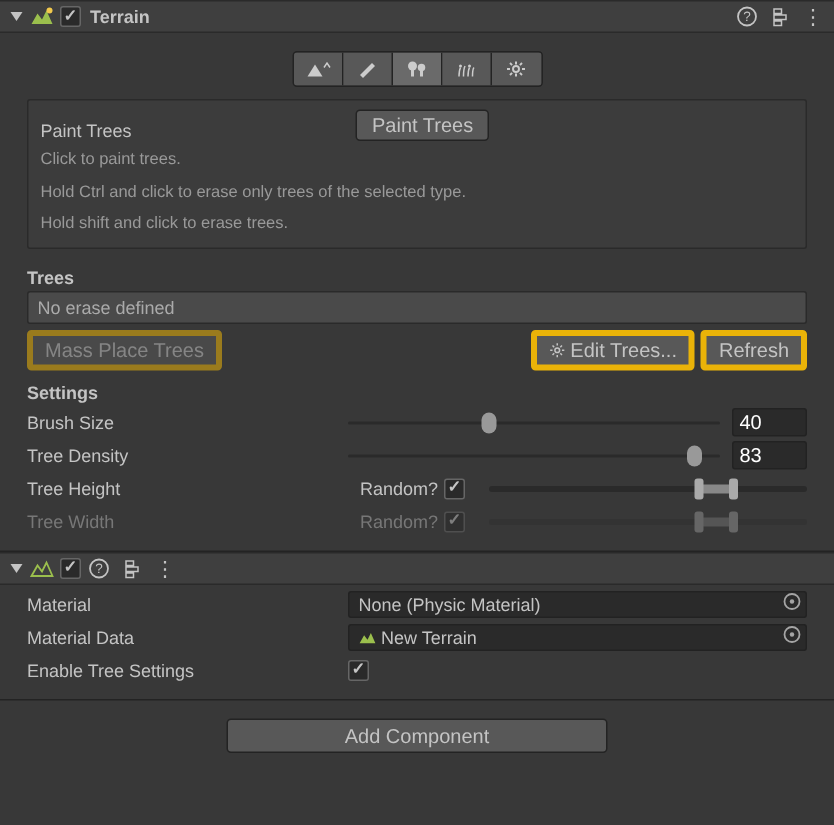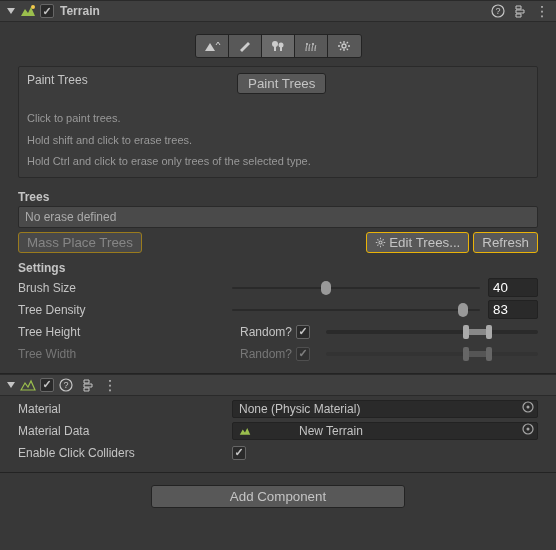--- a/index.html
+++ b/index.html
@@ -18,29 +18,29 @@
 
 .comp-body { padding: 2px 6px 8px 6px; }
 
 .toolbar { display: flex; justify-content: center; padding: 10px 0 8px 0; }
 .tool-group { display: flex; border: 1px solid #232323; border-radius: 3px; overflow: hidden; }
 .tool-btn { width: 33px; height: 22px; background: #585858; border-right: 1px solid #232323; display: flex; align-items: center; justify-content: center; cursor: pointer; }
 .tool-btn:last-child { border-right: none; }
 .tool-btn.active { background: #6a6a6a; }
 
 .info-box { border: 1px solid #2a2a2a; background: #3c3c3c; padding: 6px 8px; border-radius: 2px; margin: 0 12px 8px 12px;}
-.info-row-top { display: flex; align-items: flex-start; margin-bottom: 16px; }
+.info-row-top { display: flex; align-items: flex-end; margin-bottom: 4px; }
 .info-title { width: 210px; }
 .info-btn { background: #585858; border: 1px solid #232323; border-radius: 3px; padding: 2px 10px; cursor: pointer; color: #c4c4c4; }
 .info-line { color: #999; font-size: 11px; margin-top: 4px; line-height: 1.6; }
 
 .section-title { font-weight: bold; padding: 4px 12px 2px 12px; }
 .list-field { margin: 0 12px; background: #4a4a4a; border: 1px solid #2a2a2a; border-radius: 2px; padding: 3px 6px; color: #aaa; }
 .btn-row { display: flex; padding: 4px 12px; gap: 4px; }
-.btn { background: #585858; border: 1px solid #eab308; border-radius: 3px; padding: 2px 8px; cursor: pointer; color: #c4c4c4; display: flex; align-items: center; gap: 3px; }
+.btn { background: #585858; border: 4px solid #eab308; border-radius: 3px; padding: 2px 8px; cursor: pointer; color: #c4c4c4; display: flex; align-items: center; gap: 3px; }
 .btn.disabled { opacity: 0.55; cursor: default; }
 .spacer { flex: 1; }
 
 .prop-row { display: flex; align-items: center; height: 22px; padding: 0 12px; gap: 4px; }
 .prop-label { width: 210px; }
 .prop-label.disabled { color: #777; }
 .slider-wrap { flex: 1; display: flex; align-items: center; position: relative; height: 18px; }
 .slider-track { height: 2px; background: #2a2a2a; flex: 1; border-radius: 1px; position: relative; }
 .slider-thumb { position: absolute; width: 10px; height: 14px; background: #999; border-radius: 6px; top: 50%; transform: translate(-50%, -50%); cursor: pointer; }
 .num-field { width: 50px; background: #2a2a2a; border: 1px solid #222; border-radius: 2px; color: #ffffff; padding: 1px 4px; margin-left: 4px; }
@@ -48,21 +48,21 @@
 .random-label { width: 60px; text-align: right; }
 .random-label.disabled { color: #777; }
 .minmax-slider { flex: 1; position: relative; height: 18px; display: flex; align-items: center; margin-left: 12px; }
 .minmax-track { height: 4px; background: #2a2a2a; flex: 1; border-radius: 2px; position: relative; }
 .minmax-range { position: absolute; height: 6px; background: #888; top: 50%; transform: translateY(-50%); border-radius: 3px; }
 .minmax-thumb { position: absolute; width: 6px; height: 14px; background: #aaa; border-radius: 2px; top: 50%; transform: translate(-50%,-50%); cursor: pointer; }
 .minmax-slider.disabled .minmax-range { background: #555; }
 .minmax-slider.disabled .minmax-thumb { background: #666; }
 .minmax-slider.disabled .minmax-track { background: #333; }
 
-.obj-field { flex: 1; background: #2a2a2a; border: 1px solid #222; border-radius: 2px; display: flex; align-items: center; padding: 1px 2px 1px 6px; color: #c4c4c4; height: 18px; gap: 45px; }
+.obj-field { flex: 1; background: #2a2a2a; border: 1px solid #222; border-radius: 2px; display: flex; align-items: center; padding: 1px 2px 1px 6px; color: #c4c4c4; height: 18px; }
 .obj-field .picker { margin-left: auto; cursor: pointer; opacity: .8; }
 
 .add-comp-wrap { padding: 12px 0; display: flex; justify-content: center; }
 .add-comp-btn { width: 254px; background: #585858; border: 1px solid #232323; border-radius: 3px; padding: 3px 0; text-align: center; cursor: pointer; color: #c4c4c4; }
 
 .terrain-icon svg, .collider-icon svg { width: 16px; height: 16px; }
 </style>
 </head>
 <body>
 
@@ -134,22 +134,22 @@
         </div>
       </div>
     </div>
 
     <div class="info-box">
       <div class="info-row-top">
         <span class="info-title">Paint Trees</span>
         <button class="info-btn">Paint Trees</button>
       </div>
       <div class="info-line">Click to paint trees.</div>
+      <div class="info-line">Hold Ctrl and click to erase only trees of the selected type.</div>
       <div class="info-line">Hold shift and click to erase trees.</div>
-      <div class="info-line">Hold Ctrl and click to erase only trees of the selected type.</div>
     </div>
 
     <div class="section-title">Trees</div>
     <div class="list-field">No erase defined</div>
     <div class="btn-row">
       <button class="btn disabled">Mass Place Trees</button>
       <span class="spacer"></span>
       <button class="btn">
         <svg width="11" height="11" viewBox="0 0 14 14">
             <circle cx="7" cy="7" r="2" fill="none" stroke="#c4c4c4" stroke-width="1.3"></circle>
@@ -265,21 +265,21 @@
         <span class="picker">
           <svg width="14" height="14" viewBox="0 0 14 14">
               <circle cx="7" cy="7" r="5" fill="none" stroke="#c4c4c4" stroke-width="1.2"></circle>
               <circle cx="7" cy="7" r="1.5" fill="#c4c4c4"></circle>
             </svg>
         </span>
       </div>
     </div>
 
     <div class="prop-row">
-      <span class="prop-label">Enable Click Colliders</span>
+      <span class="prop-label">Enable Tree Settings</span>
       <span class="checkbox checked"></span>
     </div>
 
   </div>
 </div>
 
 <div class="add-comp-wrap">
   <button class="add-comp-btn">Add Component</button>
 </div>
 

